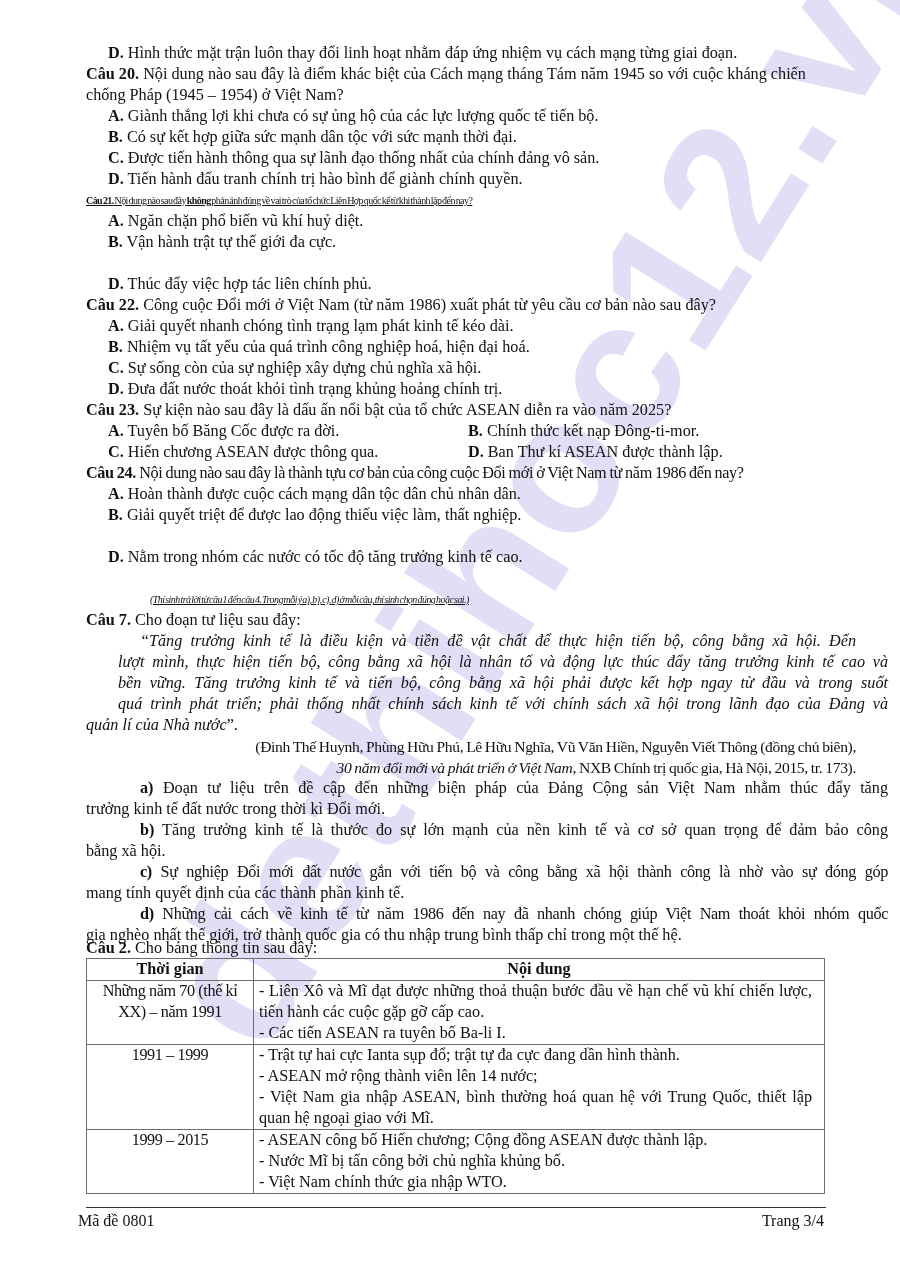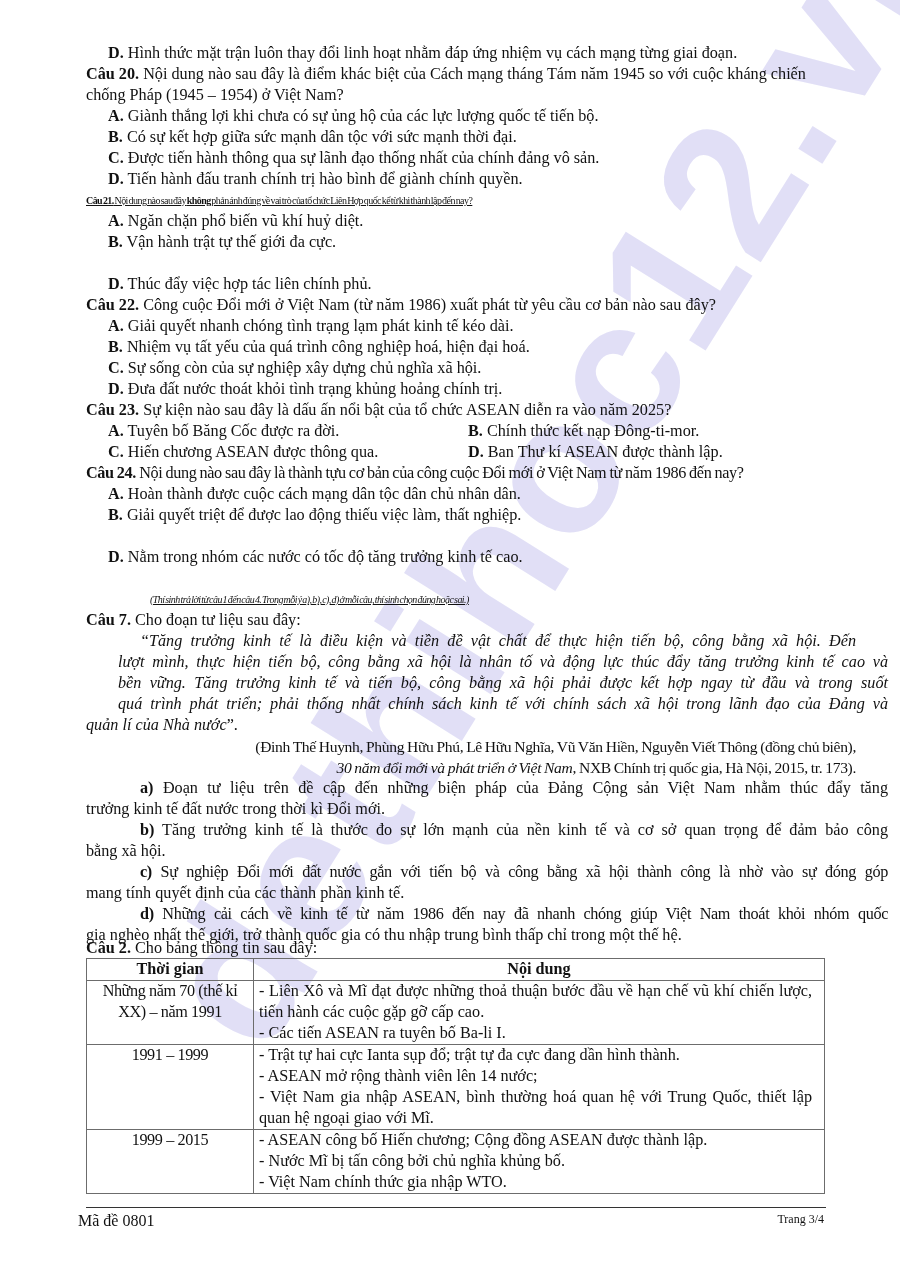--- a/index.html
+++ b/index.html
@@ -19,21 +19,21 @@
                letter-spacing: 4px; pointer-events: none; z-index: 0; white-space: nowrap; }
   .content { position: absolute; left: 0; top: 0; width: 900px; height: 1273px; z-index: 1; }
   table.info { position: absolute; left: 86px; top: 958px; width: 739px; border-collapse: collapse;
                font-size: 16.2px; line-height: 21px; }
   table.info td, table.info th { border: 1.3px solid #6c6c6c; vertical-align: top; padding: 0 12px; }
   table.info th { font-weight: bold; text-align: center; height: 21px; }
   table.info td.time { width: 142px; text-align: center; letter-spacing: -0.4px; margin-top: 37px; }
   table.info td.content-cell { padding-left: 5px; }
   .footer-rule { position: absolute; left: 86px; top: 1207px; width: 740px; height: 1px; background: #333; }
   .footer-left { position: absolute; left: 78px; top: 1212px; font-size: 16px; }
-  .footer-right { position: absolute; right: 76px; top: 1212px; font-size: 12px; }
+  .footer-right { position: absolute; right: 76px; top: 1212px; font-size: 16px; }
   .cols { position: absolute; left: 108px; width: 720px; display: flex; font-size: 16.2px; line-height: 21px; align-items: flex-end; }
   .cols span.col { width: 400px; white-space: nowrap; }
 </style>
 </head>
 <body>
 
 <div class="page">
   <div class="watermark">dethihoc12.vn</div>
 
   <div class="content">

